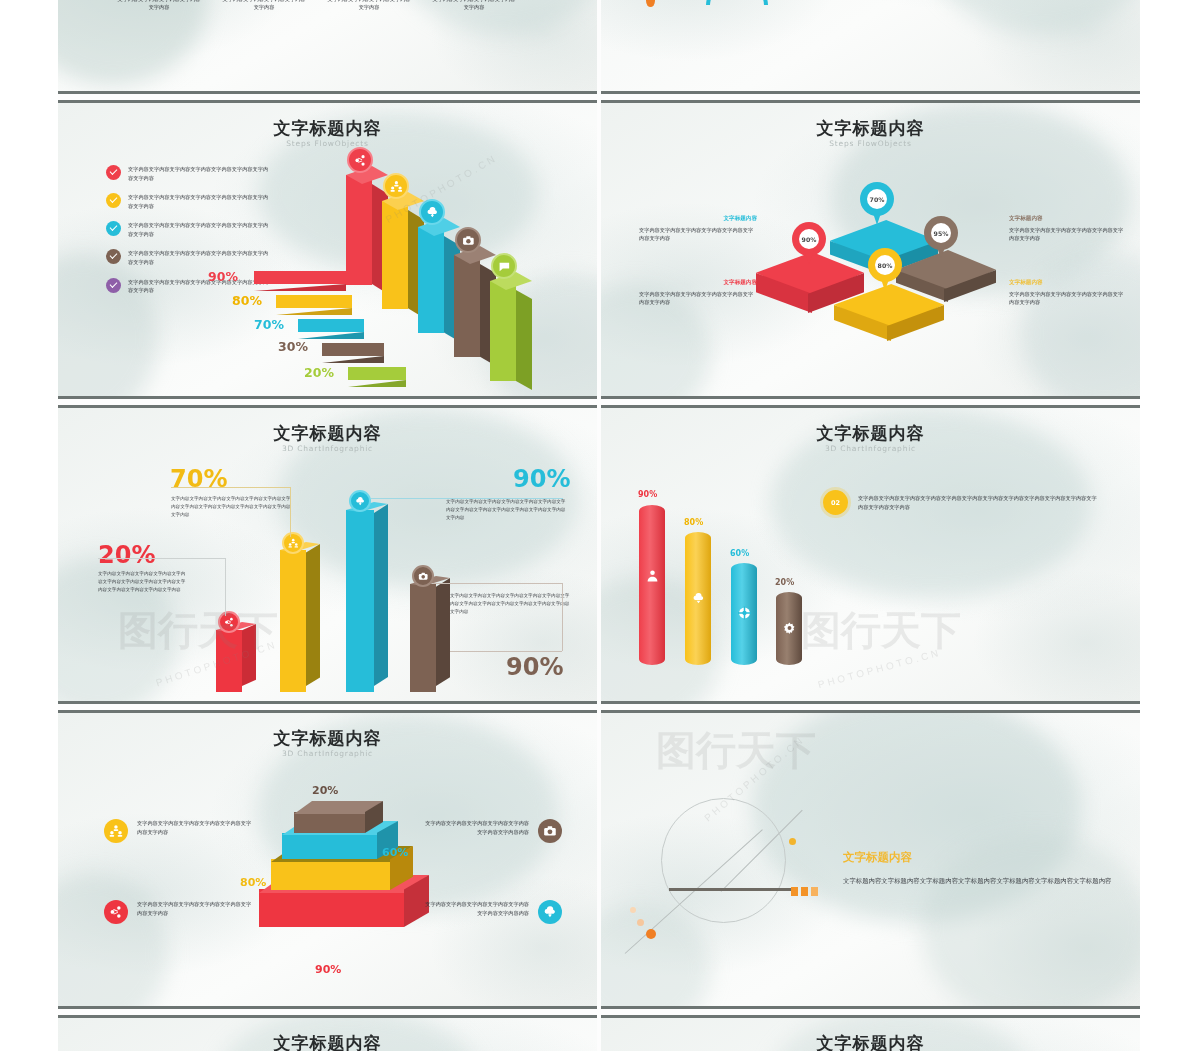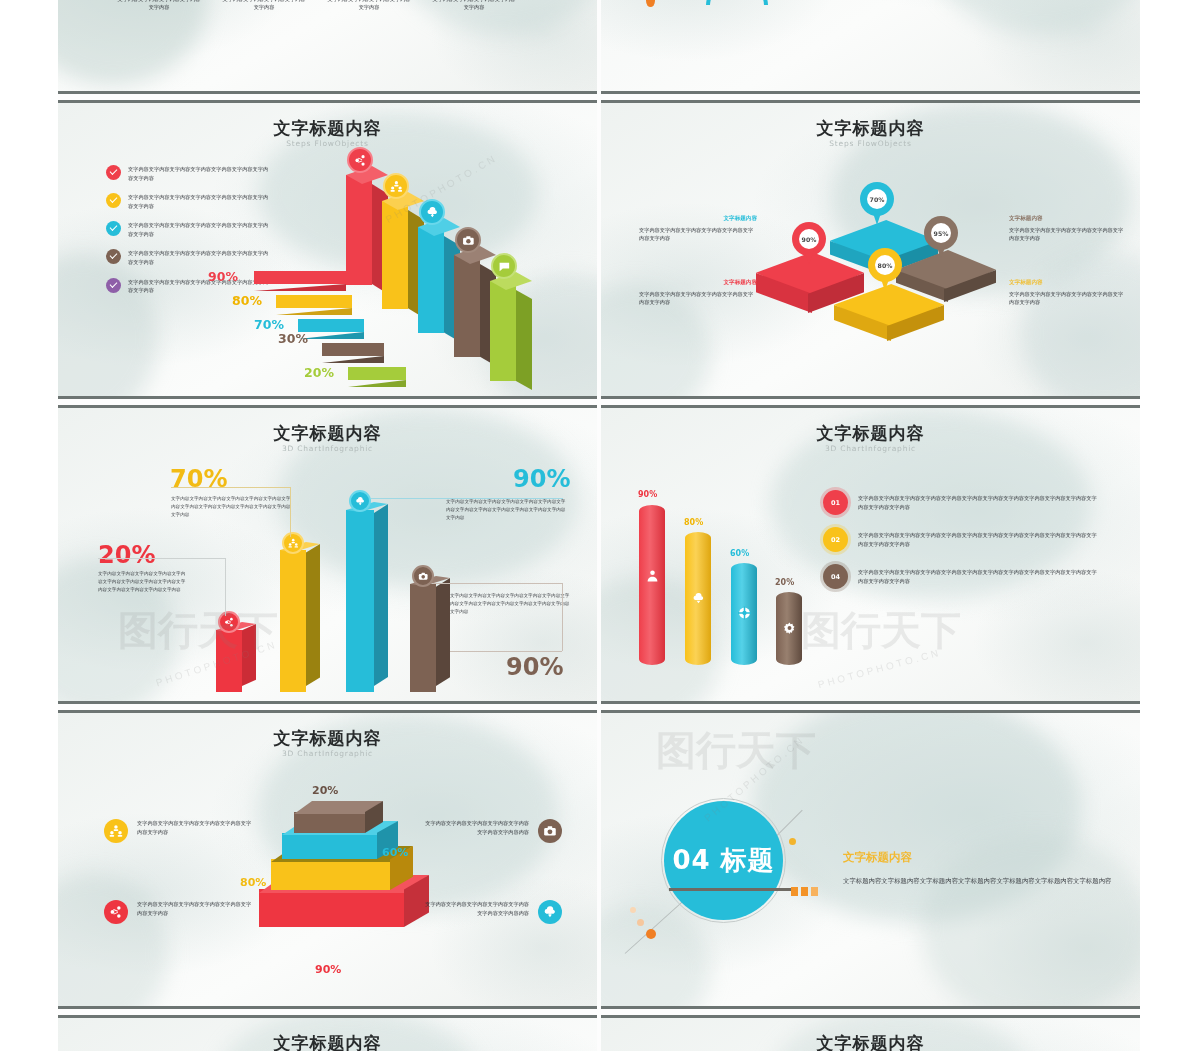--- a/index.html
+++ b/index.html
@@ -276,21 +276,21 @@
           <div style="position:absolute;left:164px;top:129px;width:42px;height:18px;background:#bcdb5e;clip-path:polygon(0 50%,26px 0,42px 50%,16px 100%)"></div>
           <div class="ibadge" style="position:absolute;left:165px;top:110px;width:26px;height:26px;background:#a5cc3b;border:2px solid #c4e078">
             <svg viewBox="0 0 24 24">
                 <path d="M3 5h18v11H9l-6 5z"></path>
               </svg>
           </div>
 
           <div class="pct" style="left:-118px;top:126px;color:#ef3f4b">90%</div>
           <div class="pct" style="left:-94px;top:150px;color:#f0b400">80%</div>
           <div class="pct" style="left:-72px;top:174px;color:#26bdd9">70%</div>
-          <div class="pct" style="left:-48px;top:188px;color:#7d6253">30%</div>
+          <div class="pct" style="left:-48px;top:196px;color:#7d6253">30%</div>
           <div class="pct" style="left:-22px;top:222px;color:#a5cc3b">20%</div>
         </div>
         <div class="wm" style="left:320px;top:80px;transform:rotate(-30deg)">PHOTOPHOTO.CN</div>
       </div>
 
       <div class="slide">
         <div class="ink" style="left:230px;top:0px;width:300px;height:190px;background:rgba(192,211,209,.45)"></div>
         <div class="ink" style="left:-40px;top:180px;width:150px;height:140px;background:rgba(186,206,203,.34)"></div>
         <div class="ink" style="left:420px;top:150px;width:170px;height:160px;background:rgba(190,209,207,.32)"></div>
 
@@ -487,29 +487,21 @@
         <div class="ibadge" style="position:absolute;left:182px;top:213px;width:13px;height:14px;color:#fff">
           <svg viewBox="0 0 24 24" style="width:100%;height:100%">
               <path d="M12 2l2 3 3.5-.8.8 3.5 3 2-2.2 2.9 1.4 3.2-3.3 1.4-.6 3.5-3.4-.9L12 23l-2.2-2.7-3.4.9-.6-3.5L2.5 16l1.4-3.2L1.7 9.9l3-2 .8-3.5L9 5z"></path>
               <circle cx="12" cy="12" r="3.6" fill="#7d6253"></circle>
             </svg>
         </div>
         <div style="position:absolute;left:174px;top:170px;font-size:8px;font-weight:bold;color:#7d6253">20%</div>
 
         <div style="position:absolute;left:222px;top:82px">
           <div class="num-row">
-            <div class="num-badge" style="background:#ef3f4b;box-shadow:0 0 0 3px rgba(239,63,75,.25)">01</div>
-            <div class="nrtxt">文字内容文字内容文字内容文字内容文字内容文字内容文字内容文字内容文字内容文字内容文字内容文字内容文字内容文字内容</div>
-          </div>
-          <div class="num-row">
             <div class="num-badge" style="background:#f9c21a;box-shadow:0 0 0 3px rgba(249,194,26,.25)">02</div>
-            <div class="nrtxt">文字内容文字内容文字内容文字内容文字内容文字内容文字内容文字内容文字内容文字内容文字内容文字内容文字内容文字内容</div>
-          </div>
-          <div class="num-row">
-            <div class="num-badge" style="background:#7d6253;box-shadow:0 0 0 3px rgba(125,98,83,.25)">04</div>
             <div class="nrtxt">文字内容文字内容文字内容文字内容文字内容文字内容文字内容文字内容文字内容文字内容文字内容文字内容文字内容文字内容</div>
           </div>
         </div>
 
         <div class="wmbig" style="left:200px;top:195px">图行天下</div>
         <div class="wm" style="left:215px;top:255px;transform:rotate(-15deg)">PHOTOPHOTO.CN</div>
       </div>
     </div>
 
     <div class="srow">
@@ -592,23 +584,20 @@
 
       <div class="slide">
         <div class="ink" style="left:150px;top:-20px;width:330px;height:230px;background:rgba(190,209,207,.46)"></div>
         <div class="ink" style="left:320px;top:120px;width:230px;height:190px;background:rgba(192,211,209,.34)"></div>
         <div class="ink" style="left:-30px;top:190px;width:140px;height:130px;background:rgba(186,206,203,.30)"></div>
 
         <div class="diag" style="left:24px;top:240px;width:185px;transform:rotate(-42deg)"></div>
         <div class="diag" style="left:120px;top:178px;width:115px;transform:rotate(-45deg)"></div>
 
         <div class="ringout" style="left:60px;top:85px;width:125px;height:125px"></div>
-        <div class="bigcircle" style="left:63px;top:88px;width:119px;height:119px;background:#26bdd9">
-          <span>04 标题</span>
-        </div>
 
         <div style="position:absolute;left:68px;top:175px;width:122px;height:3px;background:#6e6a63"></div>
         <div style="position:absolute;left:190px;top:174px;width:7px;height:9px;background:#f39328"></div>
         <div style="position:absolute;left:200px;top:174px;width:7px;height:9px;background:#f39328"></div>
         <div style="position:absolute;left:210px;top:174px;width:7px;height:9px;background:#f7b25e"></div>
 
         <div class="dot" style="left:188px;top:125px;width:7px;height:7px;background:#f2b42d"></div>
         <div class="dot" style="left:29px;top:194px;width:6px;height:6px;background:#f9d7b5"></div>
         <div class="dot" style="left:36px;top:206px;width:7px;height:7px;background:#f6c79d"></div>
         <div class="dot" style="left:45px;top:216px;width:10px;height:10px;background:#f07f24"></div>

